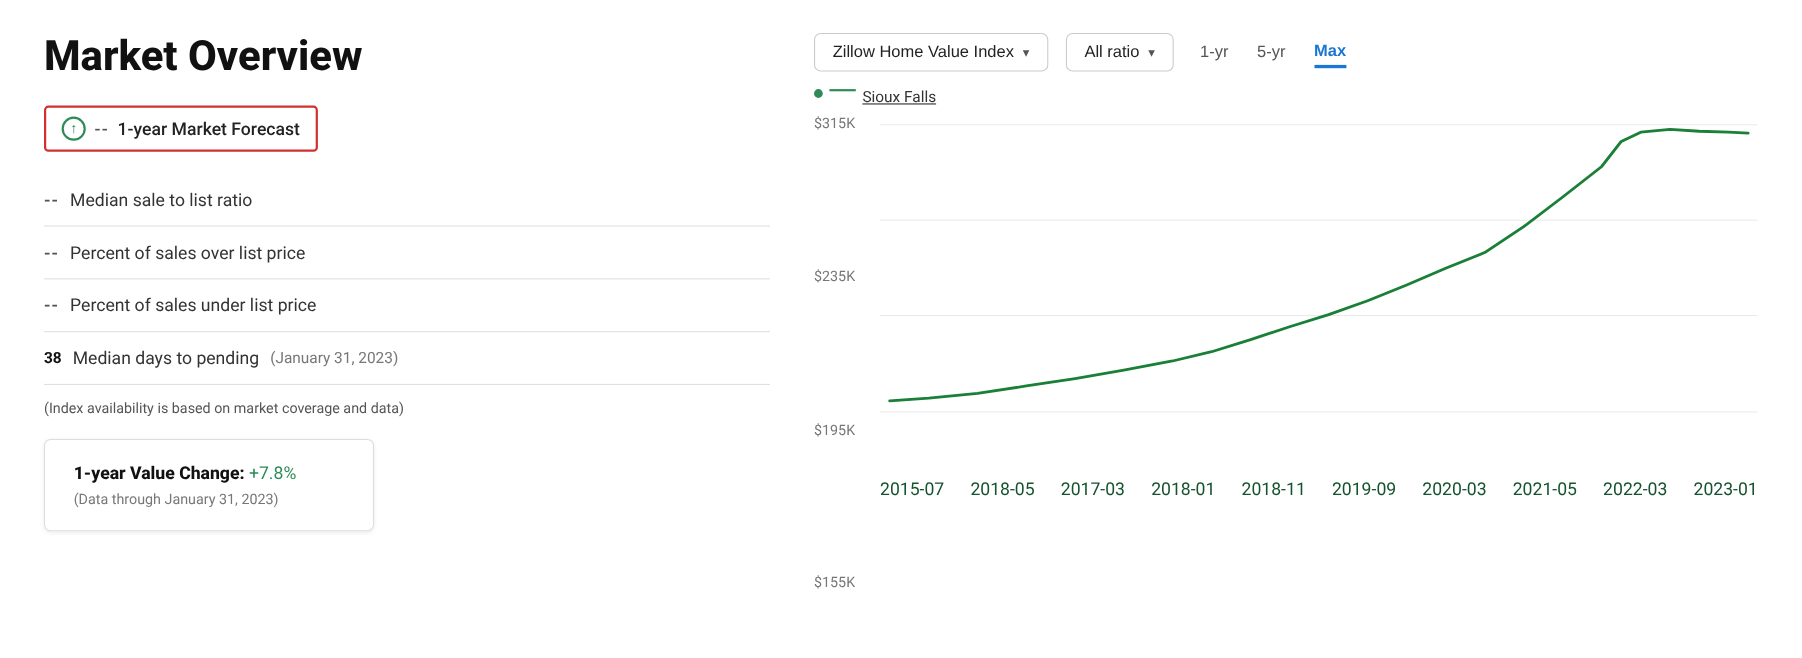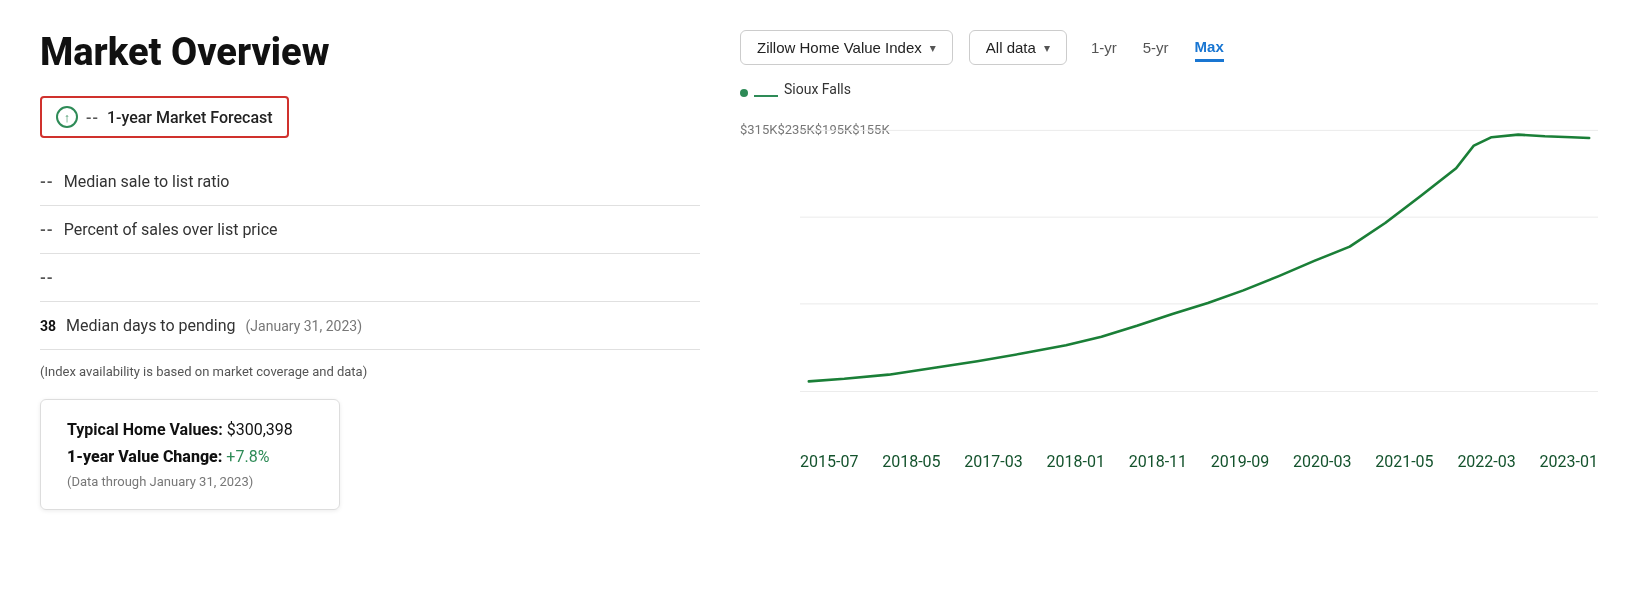--- a/index.html
+++ b/index.html
@@ -196,23 +196,24 @@
     }
 
     .time-btn.active {
       color: #1976d2;
       border-bottom: 3px solid #1976d2;
       font-weight: 600;
     }
 
     .chart-legend {
       display: flex;
-      align-items: flex-end;
+      align-items: flex-start;
       gap: 6px;
-      margin-bottom: 25px;
+      margin-bottom: 8px;
+      text-decoration: underline;
     }
 
     .legend-line {
       width: 24px;
       height: 2px;
       background: #2e8b57;
     }
 
     .legend-dot {
       width: 8px;
@@ -232,21 +233,21 @@
       display: flex;
     }
 
     .chart-svg-container {
       flex: 1;
       position: relative;
     }
 
     .y-axis-labels {
       display: flex;
-      flex-direction: row;
+      flex-direction: column;
       justify-content: space-between;
       padding: 0 10px 30px 0;
       font-size: 13px;
       color: #777;
       text-align: left;
       width: 60px;
     }
 
     .x-axis-labels {
       display: flex;
@@ -277,51 +278,48 @@
     <li class="metric-item">
       <span class="metric-dashes">--</span>
       <span>Median sale to list ratio</span>
     </li>
     <li class="metric-item">
       <span class="metric-dashes">--</span>
       <span>Percent of sales over list price</span>
     </li>
     <li class="metric-item">
       <span class="metric-dashes">--</span>
+      <span>Percent of sales under list price</span>
     </li>
     <li class="metric-item">
       <span class="metric-number">38</span>
       <span>Median days to pending</span>
       <span class="metric-date">(January 31, 2023)</span>
     </li>
   </ul>
 
   <p class="metric-footnote">(Index availability is based on market coverage and data)</p>
 
   <div class="home-values-card">
     <div class="hv-row">
-      <span class="hv-label">Typical Home Values:</span>
-      <span class="hv-value">$300,398</span>
-    </div>
-    <div class="hv-row">
       <span class="hv-change-label">1-year Value Change:</span>
       <span class="hv-change-value">+7.8%</span>
     </div>
     <div class="hv-date">(Data through January 31, 2023)</div>
   </div>
 </div>
 
 <div class="right-panel">
   <div class="chart-controls">
     <button class="dropdown-btn">
       <span>Zillow Home Value Index</span>
       <span class="chevron">▾</span>
     </button>
     <button class="dropdown-btn">
-      <span>All data</span>
+      <span>All ratio</span>
       <span class="chevron">▾</span>
     </button>
     <div class="time-range-group">
       <button class="time-btn">1-yr</button>
       <button class="time-btn">5-yr</button>
       <button class="time-btn active">Max</button>
     </div>
   </div>
 
   <div class="chart-legend">

